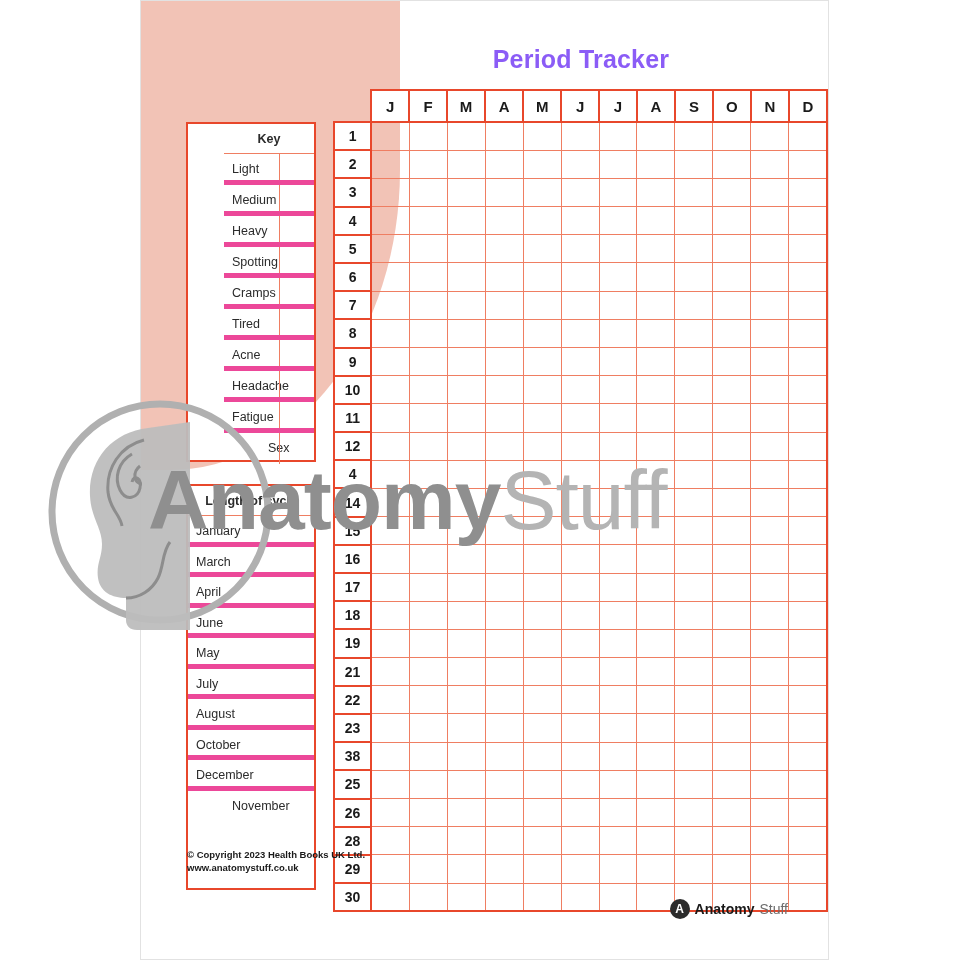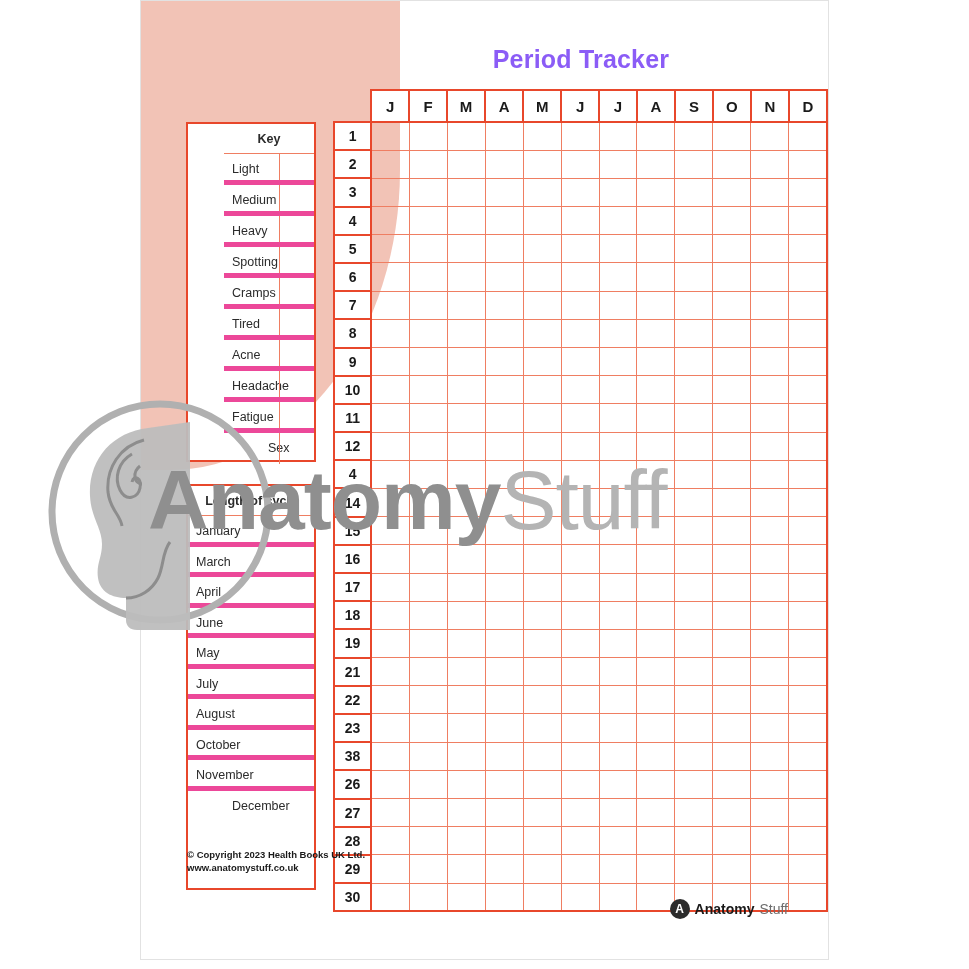--- a/index.html
+++ b/index.html
@@ -242,22 +242,22 @@
   <div id="cycle-panel" class="panel">
     <div class="panel-head">Length of cycle</div>
     <div class="panel-row">January</div>
     <div class="panel-row">March</div>
     <div class="panel-row">April</div>
     <div class="panel-row">June</div>
     <div class="panel-row">May</div>
     <div class="panel-row">July</div>
     <div class="panel-row">August</div>
     <div class="panel-row">October</div>
+    <div class="panel-row">December</div>
     <div class="panel-row">November</div>
-    <div class="panel-row">December</div>
   </div>
 
   <div id="calendar">
     <table class="cal">
       <thead>
         <tr>
           <th class="corner"></th>
           <th class="mh">J</th>
           <th class="mh">F</th>
           <th class="mh">M</th>
@@ -612,36 +612,36 @@
             <td class="cell"></td>
             <td class="cell"></td>
             <td class="cell"></td>
             <td class="cell"></td>
             <td class="cell"></td>
             <td class="cell"></td>
             <td class="cell"></td>
             <td class="cell"></td>
           </tr>
           <tr>
+            <td class="daynum">25</td>
+            <td class="cell"></td>
+            <td class="cell"></td>
+            <td class="cell"></td>
+            <td class="cell"></td>
+            <td class="cell"></td>
+            <td class="cell"></td>
+            <td class="cell"></td>
+            <td class="cell"></td>
+            <td class="cell"></td>
+            <td class="cell"></td>
+            <td class="cell"></td>
+            <td class="cell"></td>
+          </tr>
+          <tr>
             <td class="daynum">26</td>
-            <td class="cell"></td>
-            <td class="cell"></td>
-            <td class="cell"></td>
-            <td class="cell"></td>
-            <td class="cell"></td>
-            <td class="cell"></td>
-            <td class="cell"></td>
-            <td class="cell"></td>
-            <td class="cell"></td>
-            <td class="cell"></td>
-            <td class="cell"></td>
-            <td class="cell"></td>
-          </tr>
-          <tr>
-            <td class="daynum">27</td>
             <td class="cell"></td>
             <td class="cell"></td>
             <td class="cell"></td>
             <td class="cell"></td>
             <td class="cell"></td>
             <td class="cell"></td>
             <td class="cell"></td>
             <td class="cell"></td>
             <td class="cell"></td>
             <td class="cell"></td>

